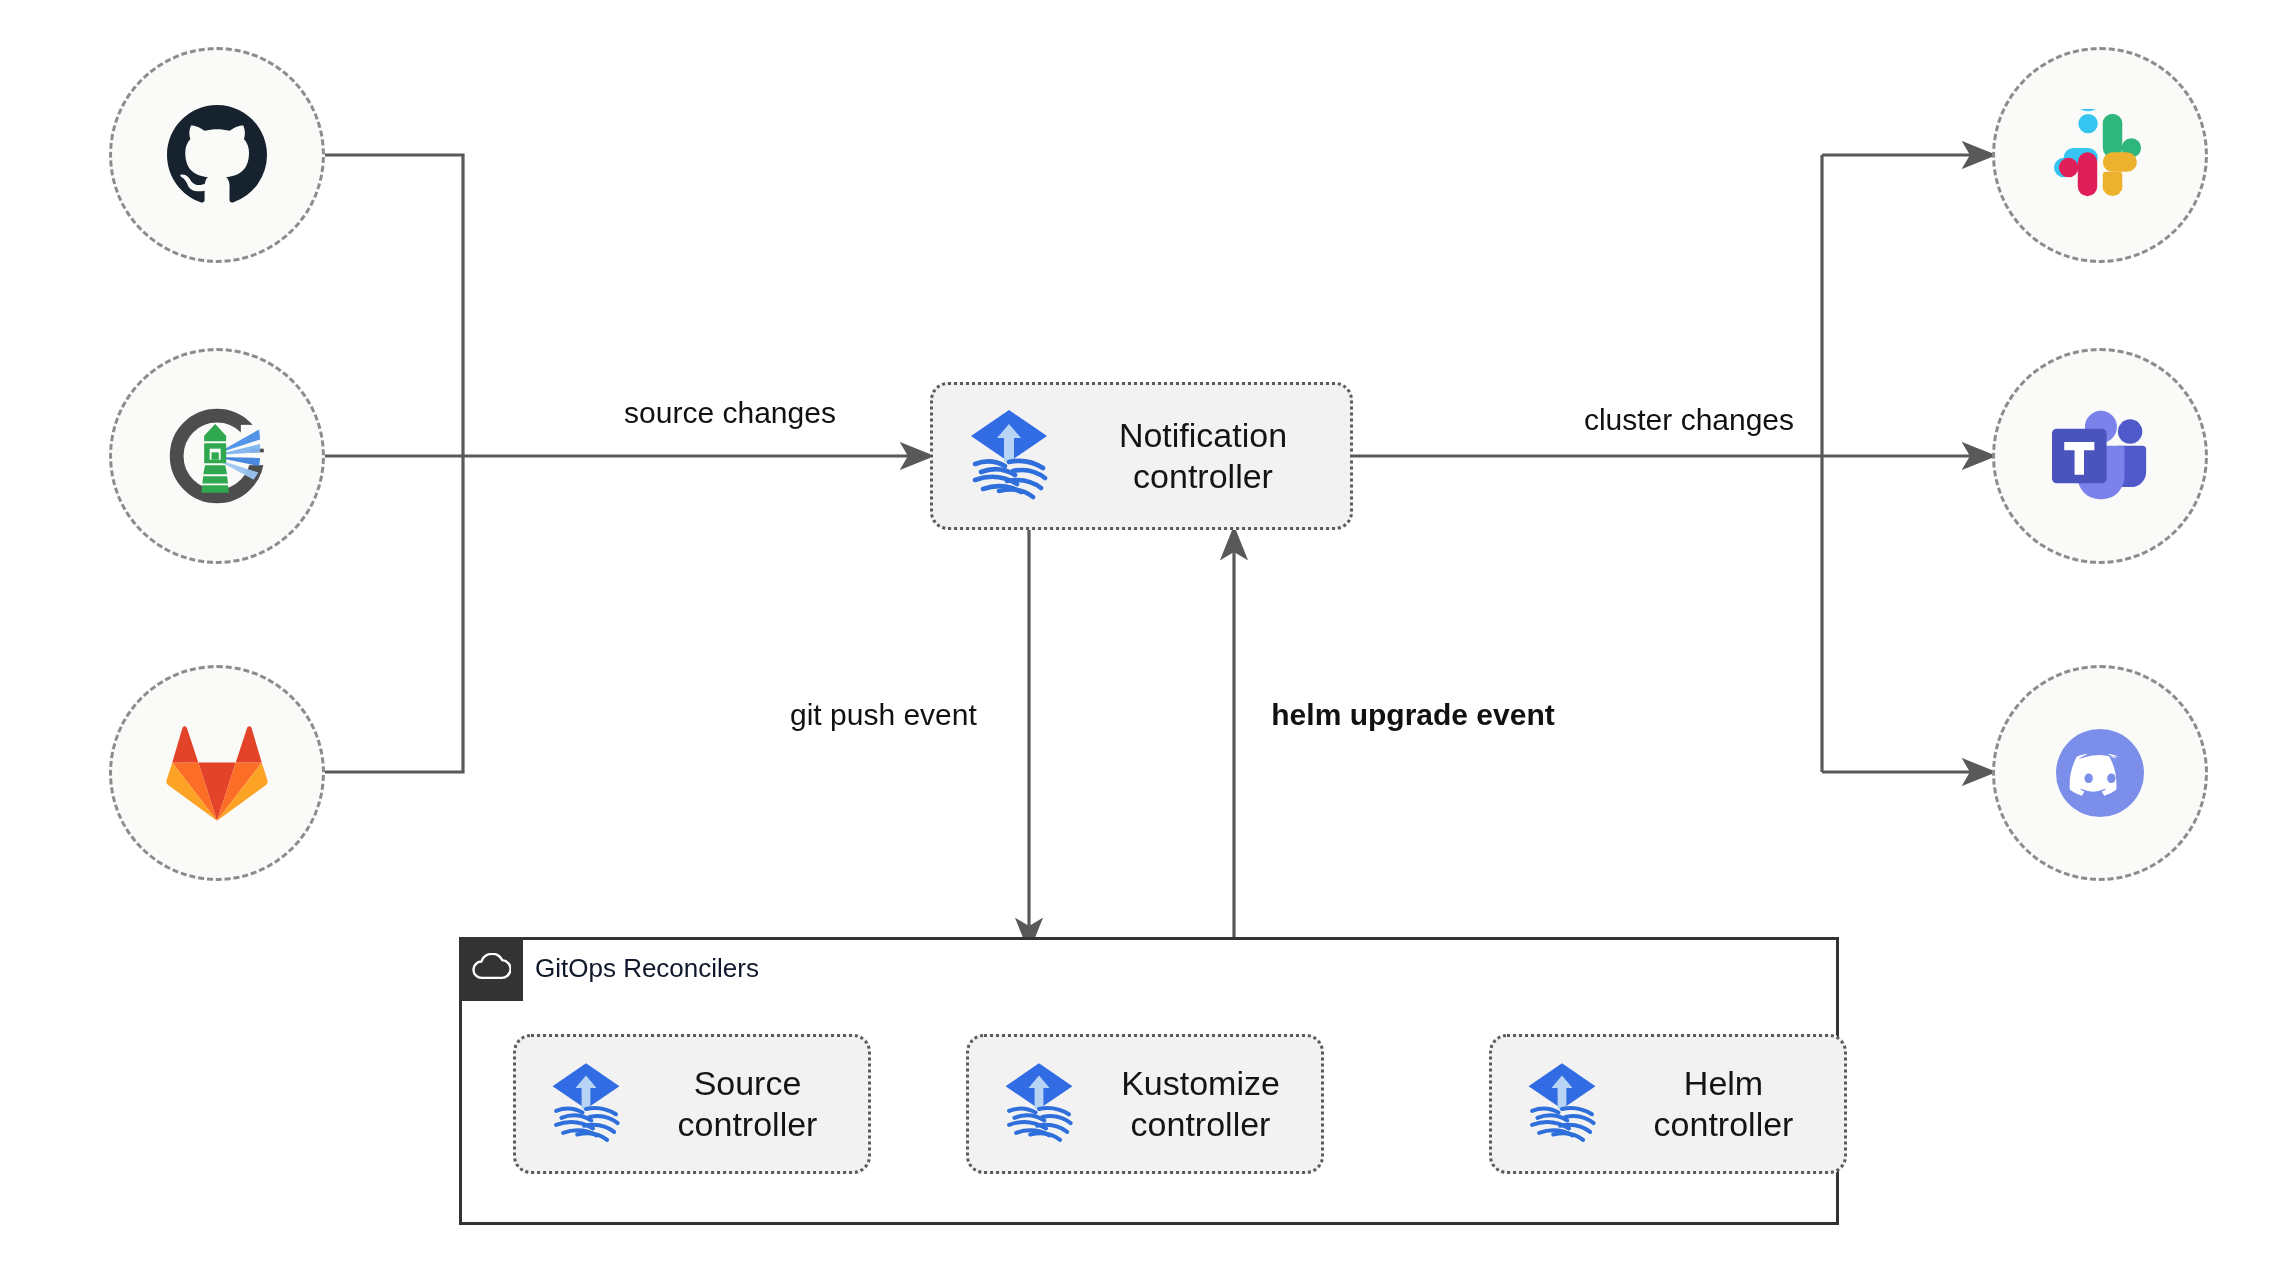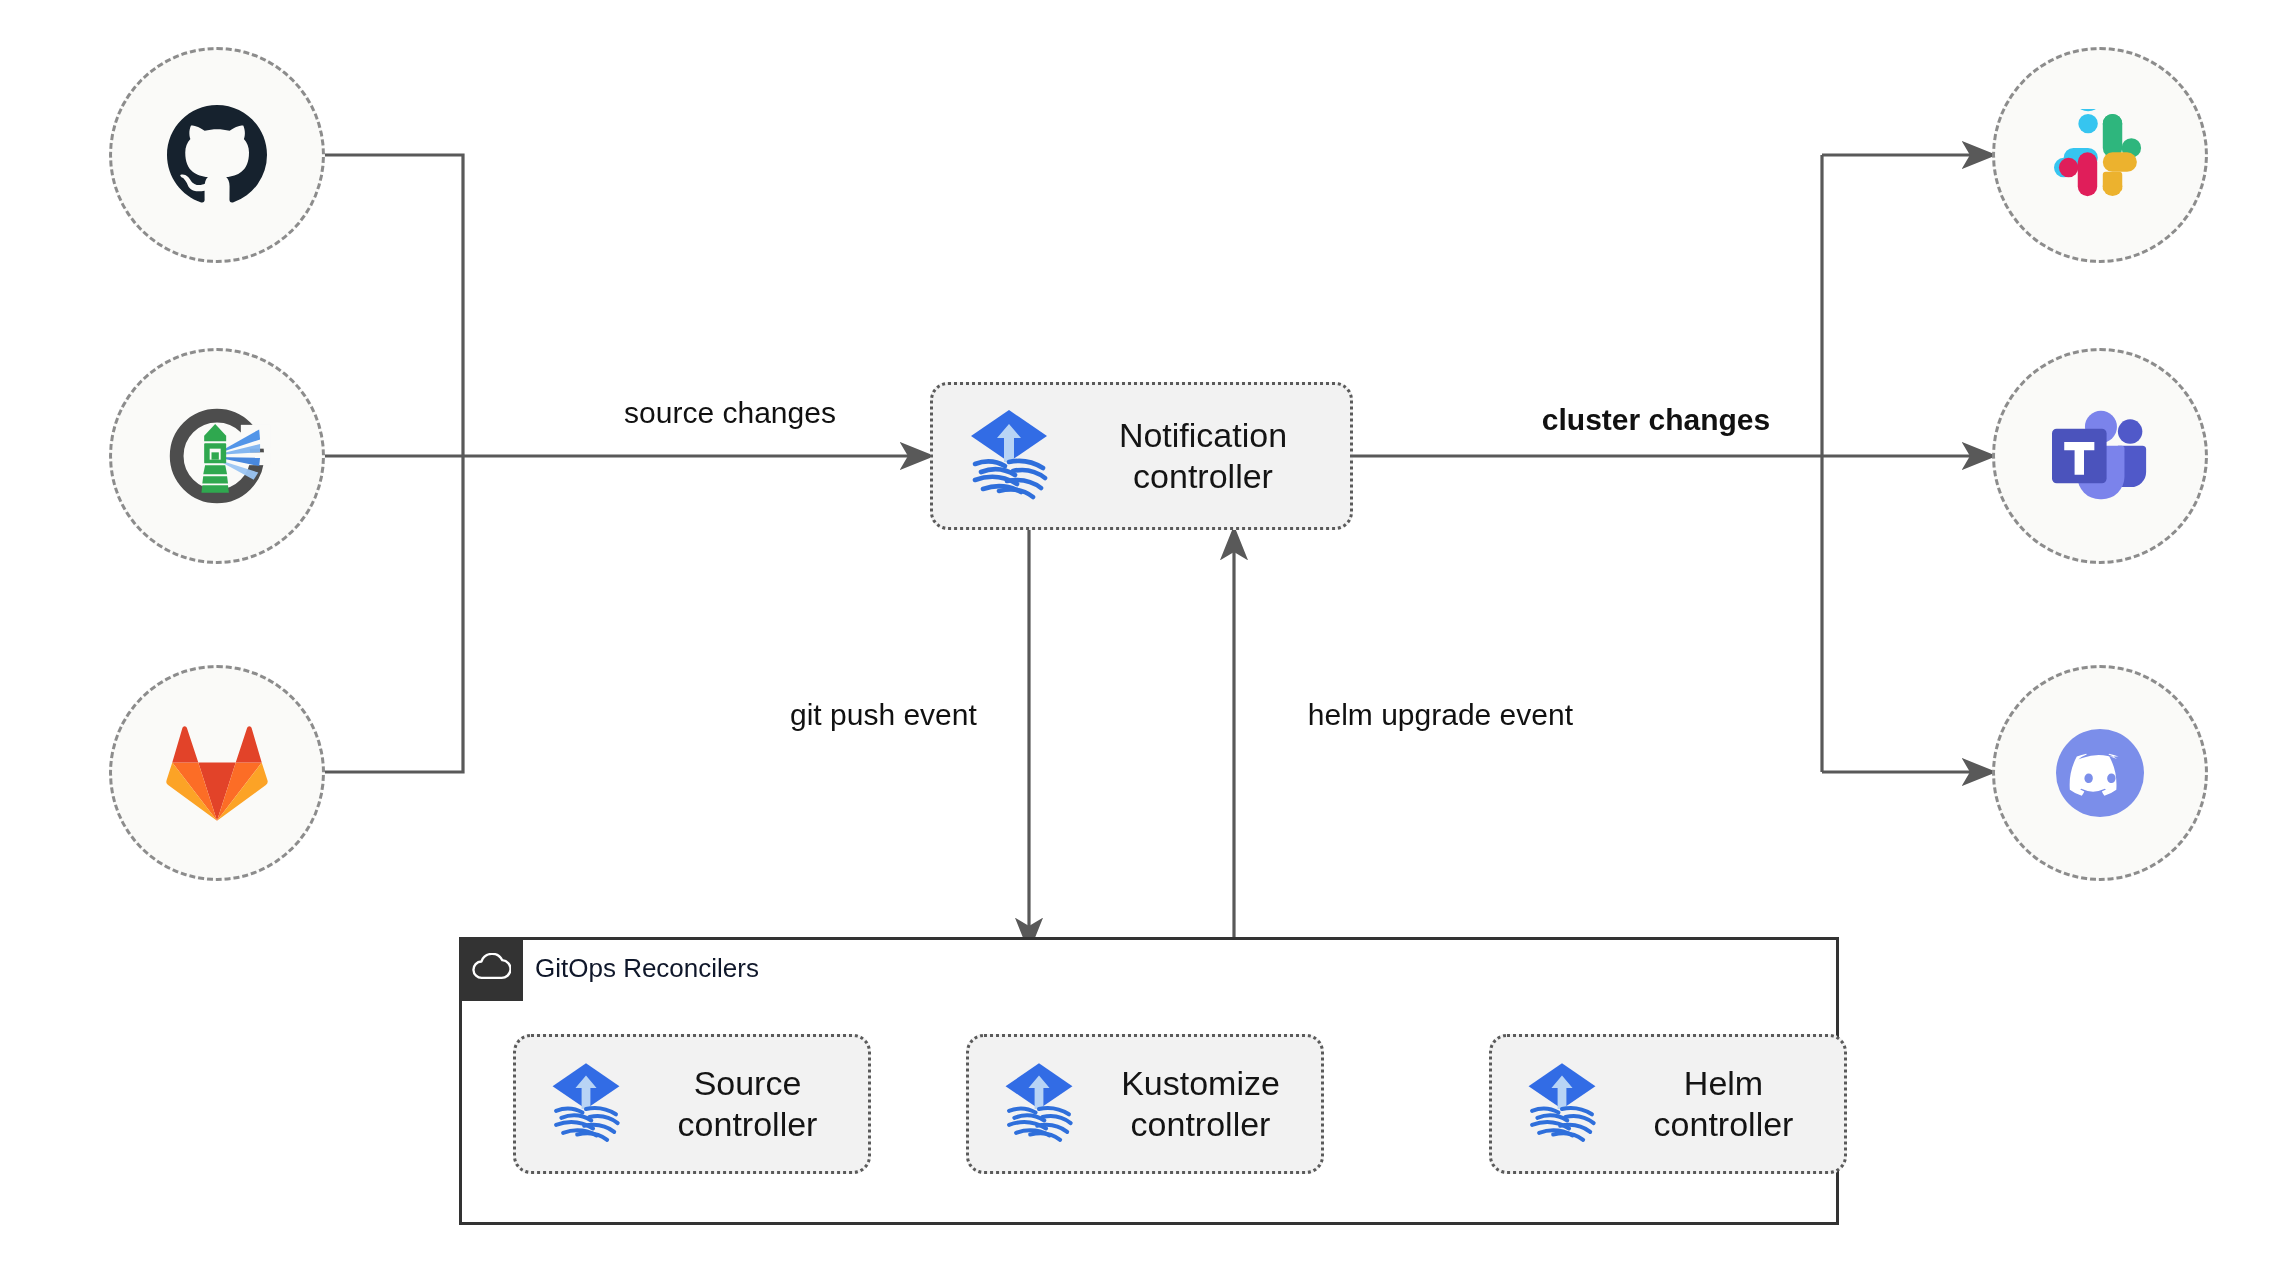--- a/index.html
+++ b/index.html
@@ -341,19 +341,19 @@
             <path d="M40 87 q20 -5 34 6"></path>
         </g>
       </svg>
     </span>
     <span class="ctrl-label">Helm
 controller</span>
   </div>
 
   <div class="edge-label" style="left:575px; top:396px; width:310px;">source changes</div>
 
-  <div class="edge-label" style="left:1491px; top:403px; width:330px;font-weight:bold;">cluster changes</div>
+  <div class="edge-label" style="left:1524px; top:403px; width:330px;">cluster changes</div>
 
   <div class="edge-label" style="left:790px; top:698px; width:230px; text-align:left;">git push event</div>
 
-  <div class="edge-label" style="left:1253px; top:698px; width:320px; text-align:right;">helm upgrade event</div>
+  <div class="edge-label" style="left:1253px; top:698px; width:320px; text-align:center;font-weight:bold;">helm upgrade event</div>
 
 </div>
 
 </body></html>

